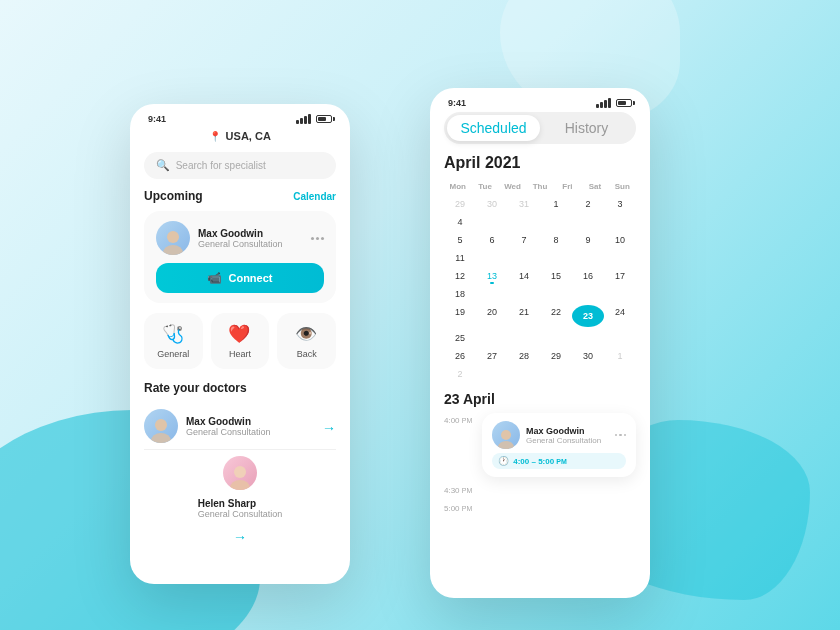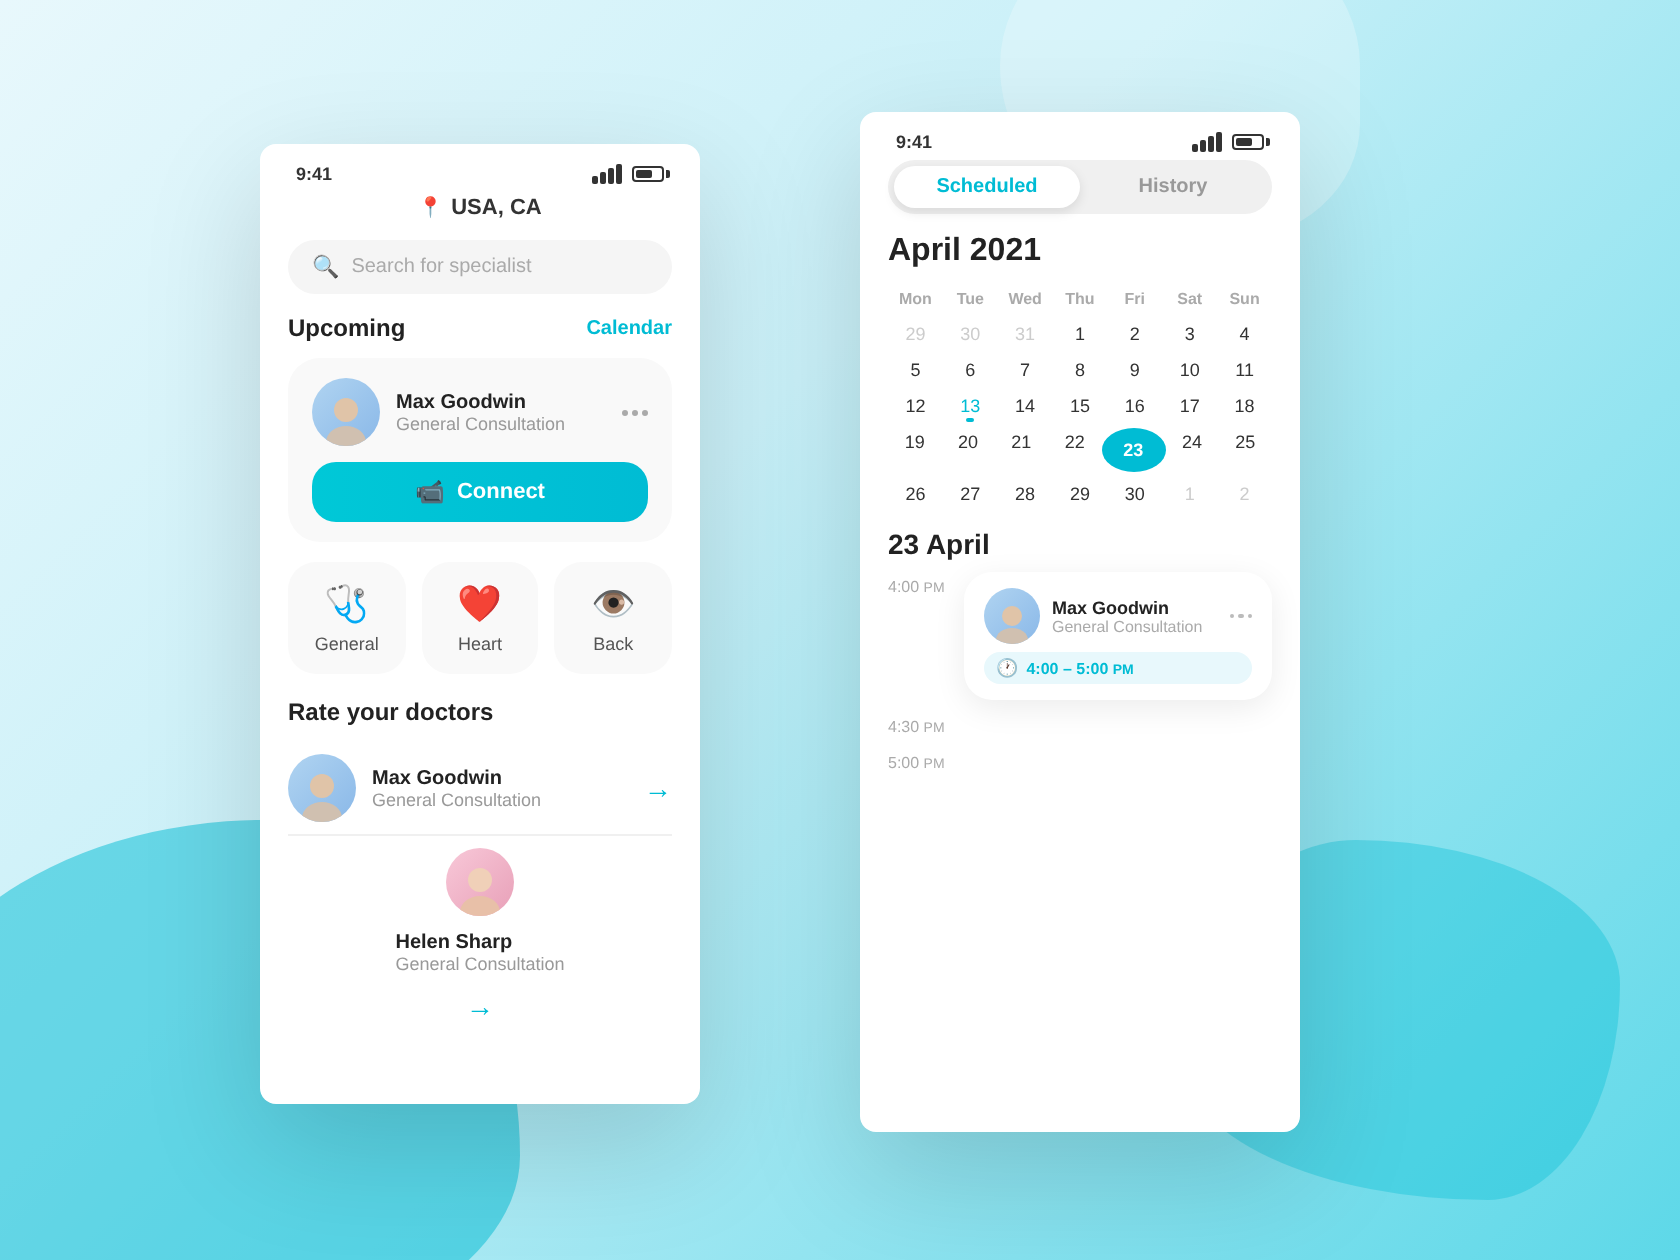--- a/index.html
+++ b/index.html
@@ -38,23 +38,24 @@
       width: 180px;
       height: 160px;
       background: rgba(255,255,255,0.25);
       border-radius: 50% 50% 40% 60%;
     }
 
     
     .phone {
       position: absolute;
       background: #fff;
-      border-radius: 8px;
+      border-radius: 24px;
       box-shadow: 0 20px 60px rgba(0,0,0,0.15);
       overflow: hidden;
+      margin-top: 32px;
     }
 
     
     .phone-left {
       width: 220px;
       height: 480px;
       top: 72px;
       left: 130px;
     }
     .phone-left .status-bar {
@@ -272,22 +273,22 @@
       display: flex;
       margin: 0 14px 10px;
       background: #f0f0f0;
       border-radius: 20px;
       padding: 3px;
     }
     .tab {
       flex: 1;
       text-align: center;
       padding: 5px 0;
-      font-size: 10px;
-      font-weight: 700;
+      font-size: 14px;
+      font-weight: 400;
       border-radius: 16px;
       cursor: pointer;
     }
     .tab.active {
       background: #fff;
       color: #00bcd4;
       box-shadow: 0 2px 6px rgba(0,0,0,0.1);
     }
     .tab.inactive { color: #999; }
 
@@ -308,21 +309,21 @@
     }
     .cal-day-name {
       text-align: center;
       font-size: 8px;
       font-weight: 600;
       color: #aaa;
       padding: 2px 0;
     }
     .cal-row {
       display: grid;
-      grid-template-columns: repeat(7, 1fr);
+      grid-template-columns: repeat(6, 1fr);
     }
     .cal-cell {
       text-align: center;
       font-size: 9px;
       padding: 4px 0;
       color: #333;
       position: relative;
       font-weight: 500;
     }
     .cal-cell.other-month { color: #ccc; }

